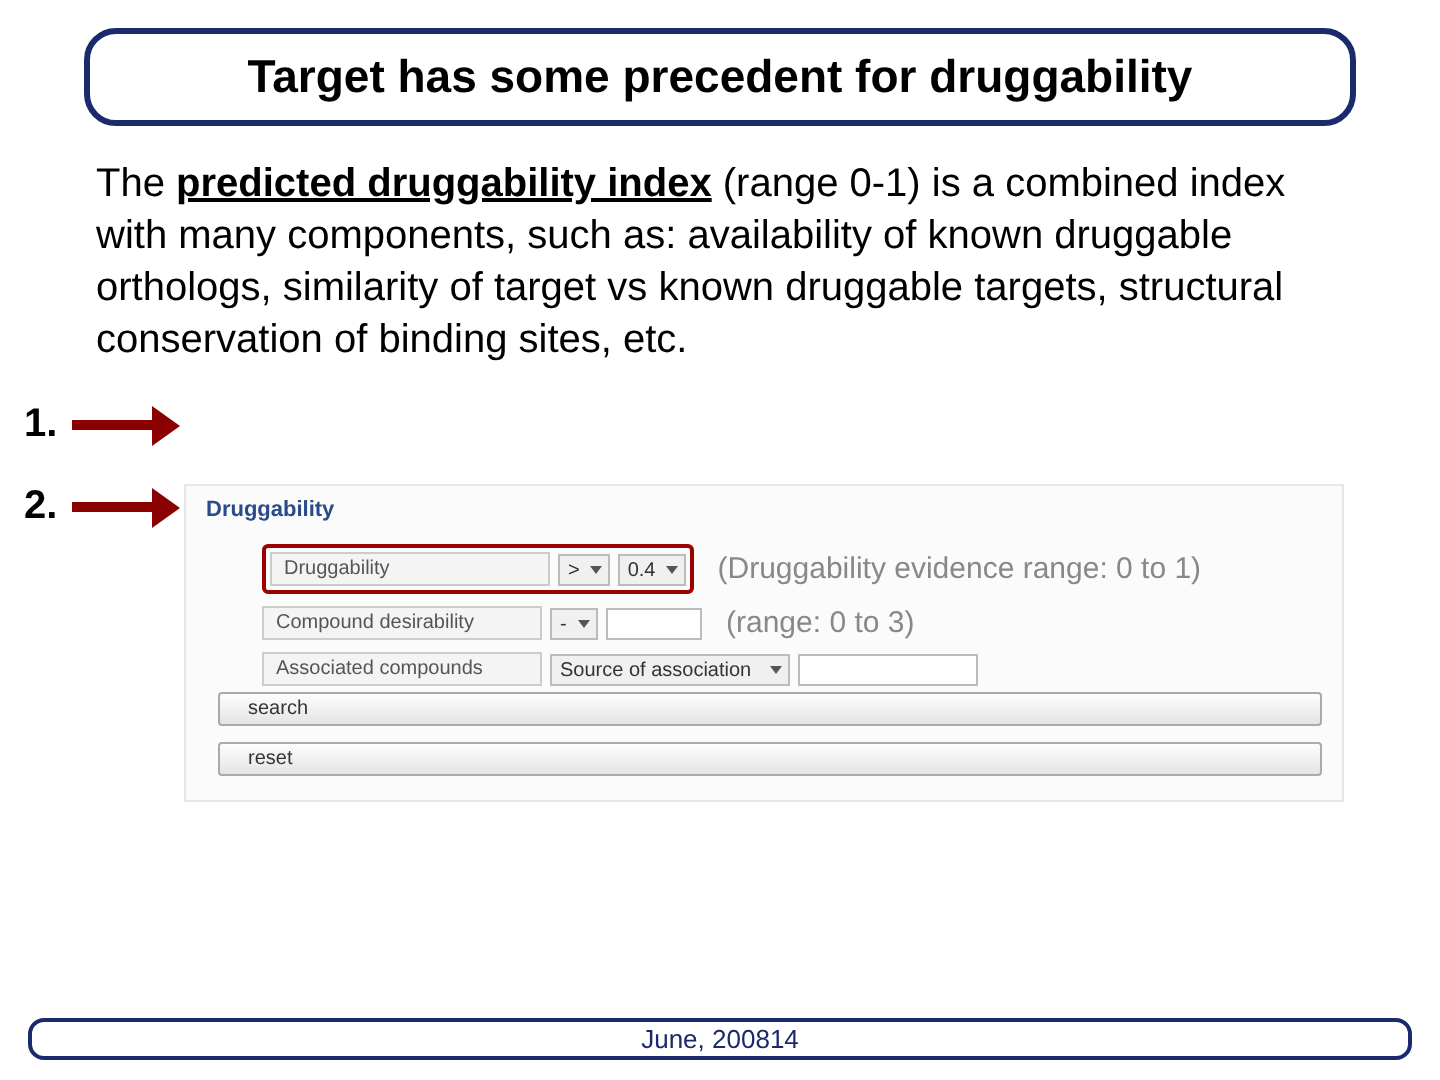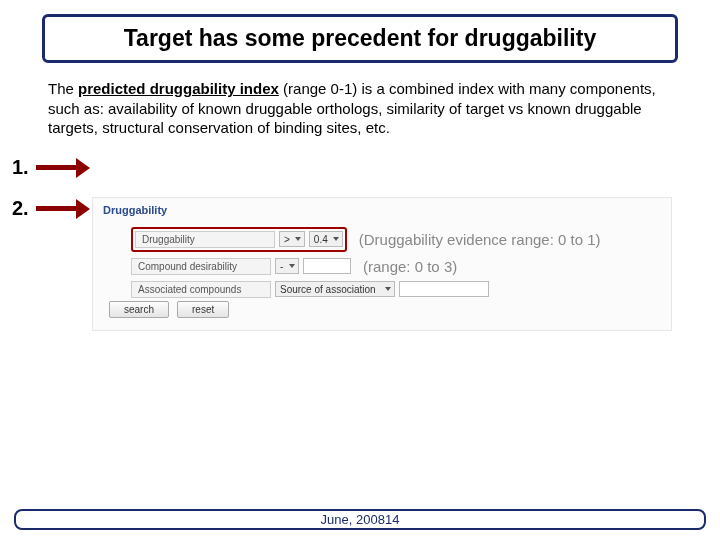--- a/index.html
+++ b/index.html
@@ -7,30 +7,30 @@
     width: 720px;
     height: 540px;
     font-family: Arial, Helvetica, sans-serif;
     background: #fff;
     position: relative;
     overflow: hidden;
   }
   .title-bar {
     margin: 14px 42px 0 42px;
     border: 3px solid #1a2a6c;
-    border-radius: 6px;
+    border-radius: 16px;
     padding: 8px 12px;
     text-align: center;
     font-weight: bold;
     font-size: 23px;
     color: #000;
   }
   .intro {
     margin: 16px 48px 0 48px;
-    font-size: 15px;
+    font-size: 20px;
     line-height: 1.3;
     color: #000;
   }
   .underline { text-decoration: underline; font-weight: bold; }
   .step-row {
     display: flex;
     align-items: flex-start;
     margin-top: 18px;
     padding-left: 12px;
   }
@@ -186,20 +186,21 @@
   }
   .more-link {
     color: #2a4a8a;
     font-size: 10px;
     padding: 10px 0 12px 6px;
   }
   .btn-row {
     padding-left: 6px;
     display: flex;
     gap: 8px;
+    flex-direction: column;
   }
   .btn {
     border: 1px solid #aaa;
     background: linear-gradient(#fdfdfd,#e4e4e4);
     padding: 2px 14px;
     font-size: 10px;
     color: #333;
     border-radius: 2px;
   }
   .footer {

